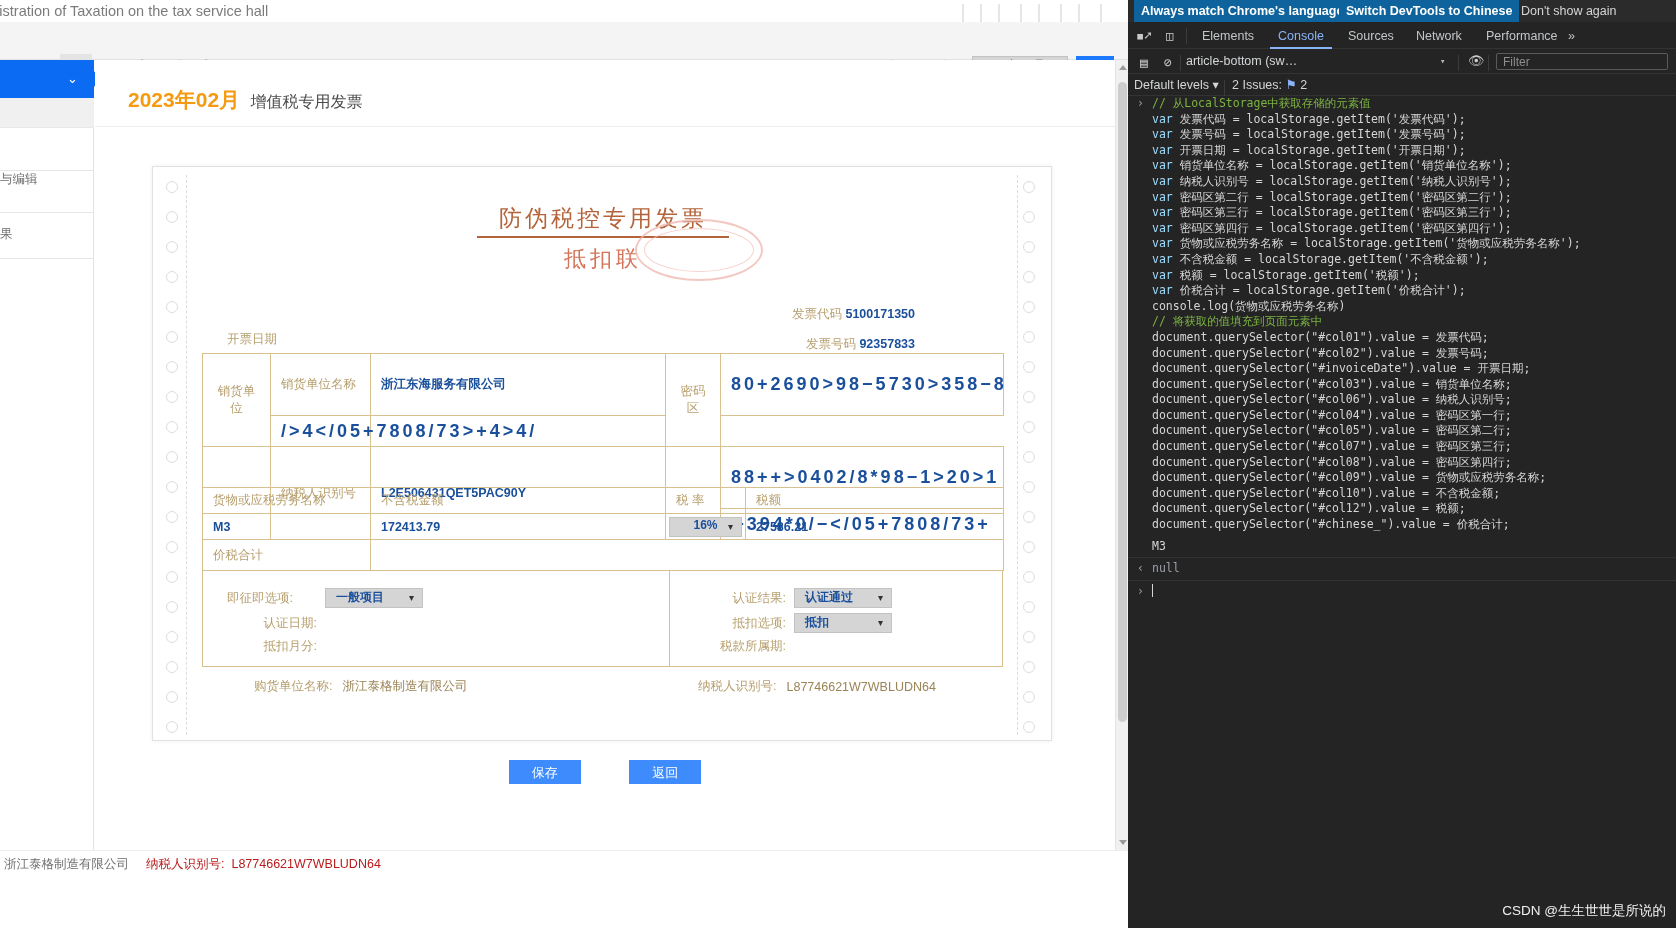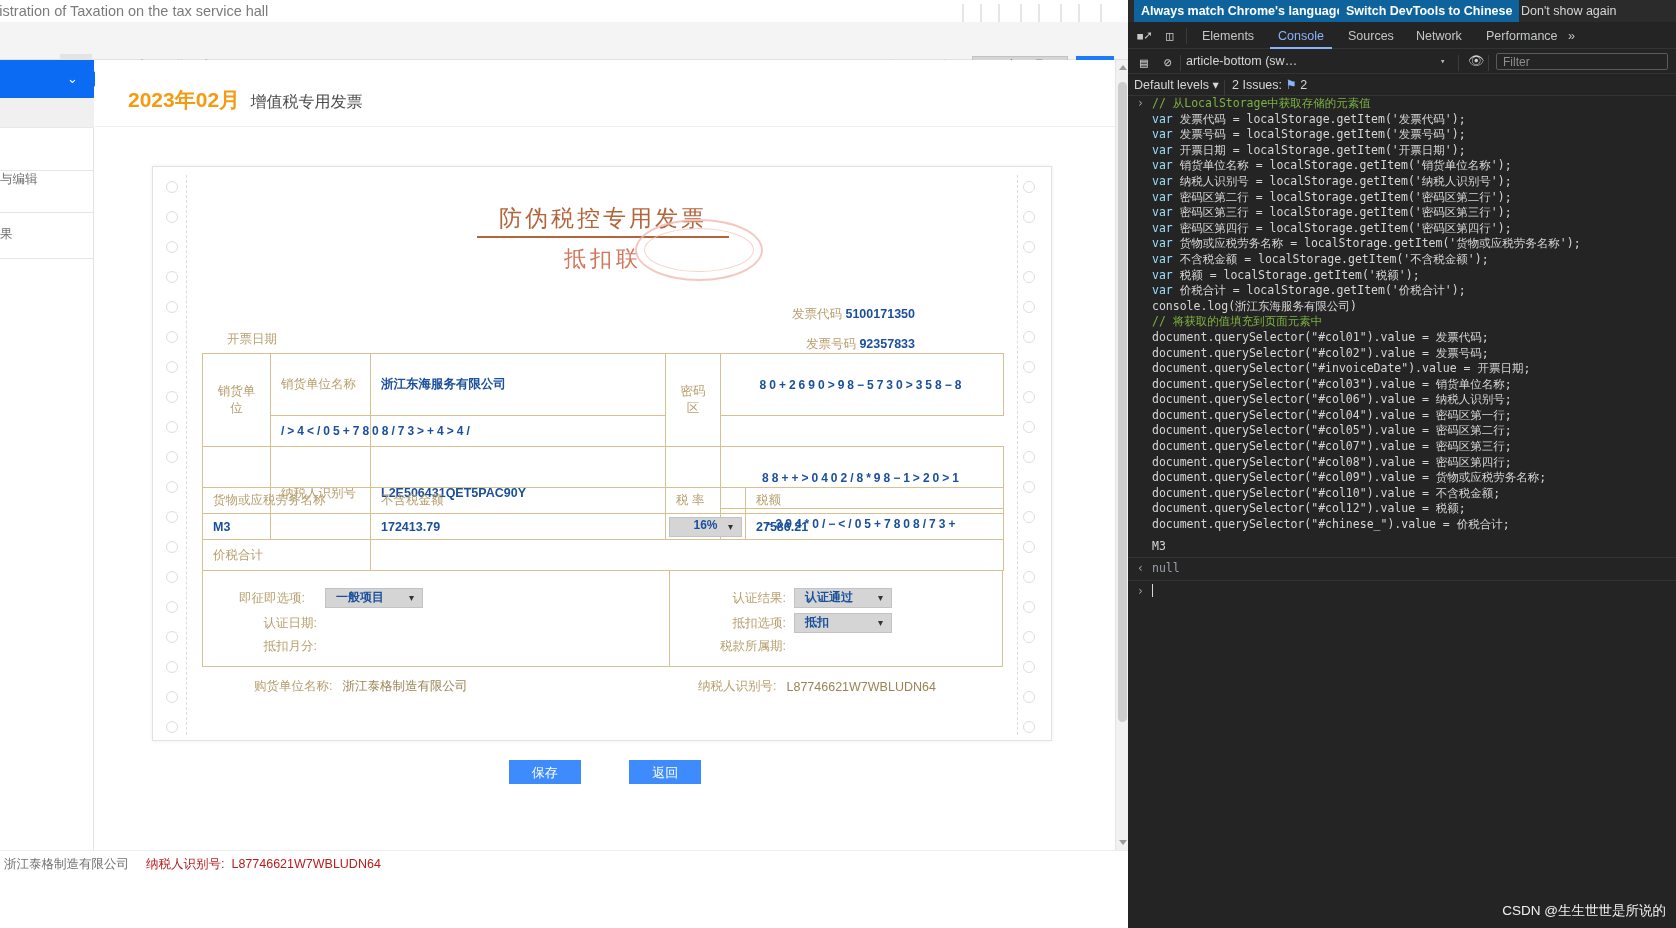--- a/index.html
+++ b/index.html
@@ -101,21 +101,21 @@
 
   .code-line { position:absolute; right:136px; font-size:12.5px; color:#b79f6d; white-space:nowrap; }
   .code-line b { color:#1a4f9c; font-size:12.5px; }
 
   .kpdate { position:absolute; left:74px; top:164px; font-size:12.5px; color:#b79f6d; }
 
   
   .tbl { position:absolute; border-collapse:collapse; table-layout:fixed; }
   .tbl td { border:1px solid #d8c091; padding:0 10px; font-size:12.5px; color:#b79f6d; vertical-align:middle; }
   .tbl td.val { color:#1a4f9c; font-weight:bold; }
-  .tbl td.code { color:#1a4f9c; font-weight:bold; letter-spacing:3px; font-size:12px; text-align:center; }
+  .tbl td.code { color:#1a4f9c; font-weight:bold; letter-spacing:3px; font-size:18px; text-align:center; }
 
   .mainT { left:49px; top:186px; width:801px; }
   .lowT  { left:49px; top:320px; width:801px; }
   .totT  { left:49px; top:372px; width:801px; }
 
   .formbox {
     position:absolute; left:49px; top:404px; width:801px; height:96px;
     border:1px solid #d8c091; border-top:none;
   }
   .formbox .divider { position:absolute; left:466px; top:0; width:1px; height:96px; background:#d8c091; }
@@ -397,21 +397,21 @@
             <td>价税合计</td>
             <td class="val"></td>
           </tr>
         </tbody>
       </table>
 
       <div class="formbox">
         <div class="divider"></div>
 
         <div class="frow" style="left:24px; top:16px;">
-          <span class="flabel" style="width:90px;text-align:center;display:inline-block">即征即选项:</span>
+          <span class="flabel" style="width:90px;text-align:left;display:inline-block">即征即选项:</span>
           <div class="fselect">
             <span>一般项目</span>
             <span class="caret">▾</span>
           </div>
         </div>
         <div class="frow" style="left:24px; top:41px;">
           <span class="flabel" style="width:90px;text-align:right;display:inline-block">认证日期:</span>
           <span class="flabel"></span>
         </div>
         <div class="frow" style="left:24px; top:64px;">
@@ -516,21 +516,21 @@
       <div class="cl"><span><span class="kw">var </span><span>开票日期 = localStorage.getItem('开票日期');</span></span></div>
       <div class="cl"><span><span class="kw">var </span><span>销货单位名称 = localStorage.getItem('销货单位名称');</span></span></div>
       <div class="cl"><span><span class="kw">var </span><span>纳税人识别号 = localStorage.getItem('纳税人识别号');</span></span></div>
       <div class="cl"><span><span class="kw">var </span><span>密码区第二行 = localStorage.getItem('密码区第二行');</span></span></div>
       <div class="cl"><span><span class="kw">var </span><span>密码区第三行 = localStorage.getItem('密码区第三行');</span></span></div>
       <div class="cl"><span><span class="kw">var </span><span>密码区第四行 = localStorage.getItem('密码区第四行');</span></span></div>
       <div class="cl"><span><span class="kw">var </span><span>货物或应税劳务名称 = localStorage.getItem('货物或应税劳务名称');</span></span></div>
       <div class="cl"><span><span class="kw">var </span><span>不含税金额 = localStorage.getItem('不含税金额');</span></span></div>
       <div class="cl"><span><span class="kw">var </span><span>税额 = localStorage.getItem('税额');</span></span></div>
       <div class="cl"><span><span class="kw">var </span><span>价税合计 = localStorage.getItem('价税合计');</span></span></div>
-      <div class="cl"><span>console.log(浙江东海服务有限公司)</span></div>
+      <div class="cl"><span>console.log(货物或应税劳务名称)</span></div>
       <div class="cl"><span class="cm">// 将获取的值填充到页面元素中</span></div>
       <div class="cl"><span>document.querySelector("#col01").value = 发票代码;</span></div>
       <div class="cl"><span>document.querySelector("#col02").value = 发票号码;</span></div>
       <div class="cl"><span>document.querySelector("#invoiceDate").value = 开票日期;</span></div>
       <div class="cl"><span>document.querySelector("#col03").value = 销货单位名称;</span></div>
       <div class="cl"><span>document.querySelector("#col06").value = 纳税人识别号;</span></div>
       <div class="cl"><span>document.querySelector("#col04").value = 密码区第一行;</span></div>
       <div class="cl"><span>document.querySelector("#col05").value = 密码区第二行;</span></div>
       <div class="cl"><span>document.querySelector("#col07").value = 密码区第三行;</span></div>
       <div class="cl"><span>document.querySelector("#col08").value = 密码区第四行;</span></div>

